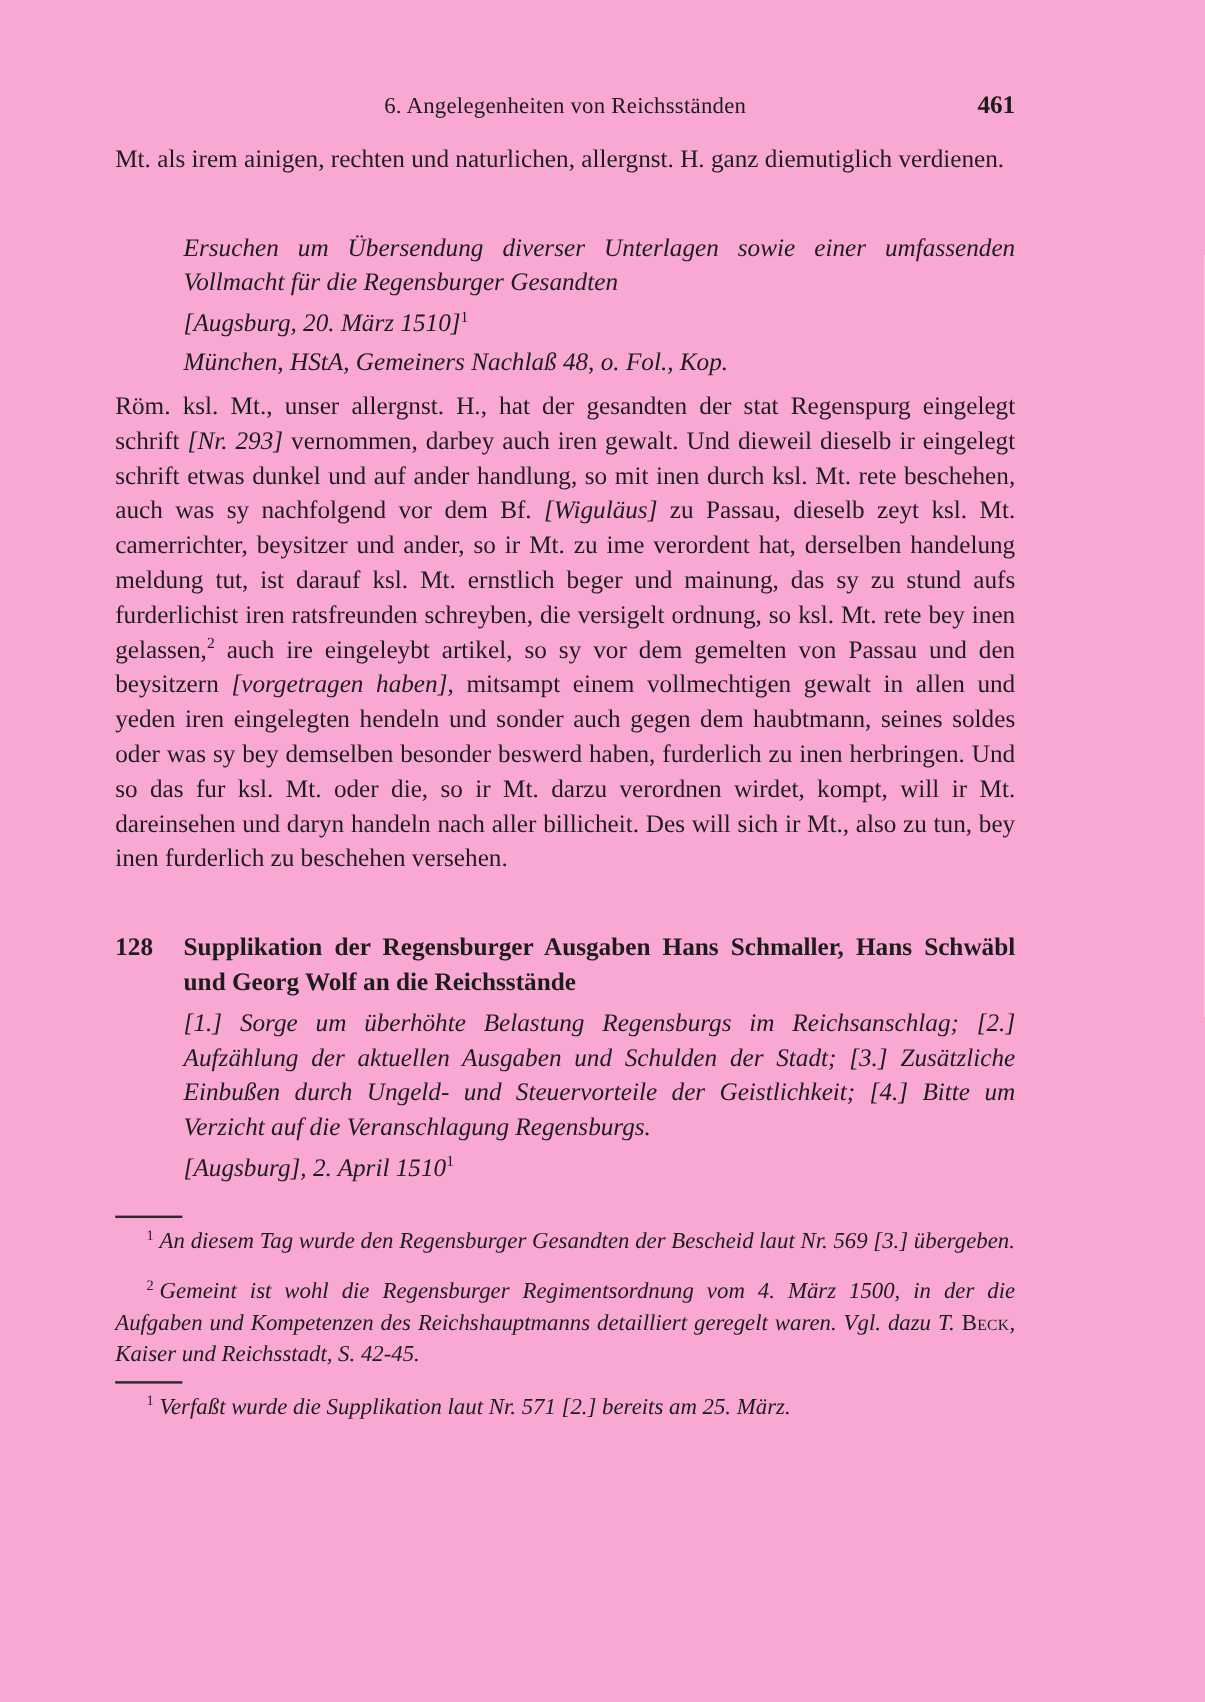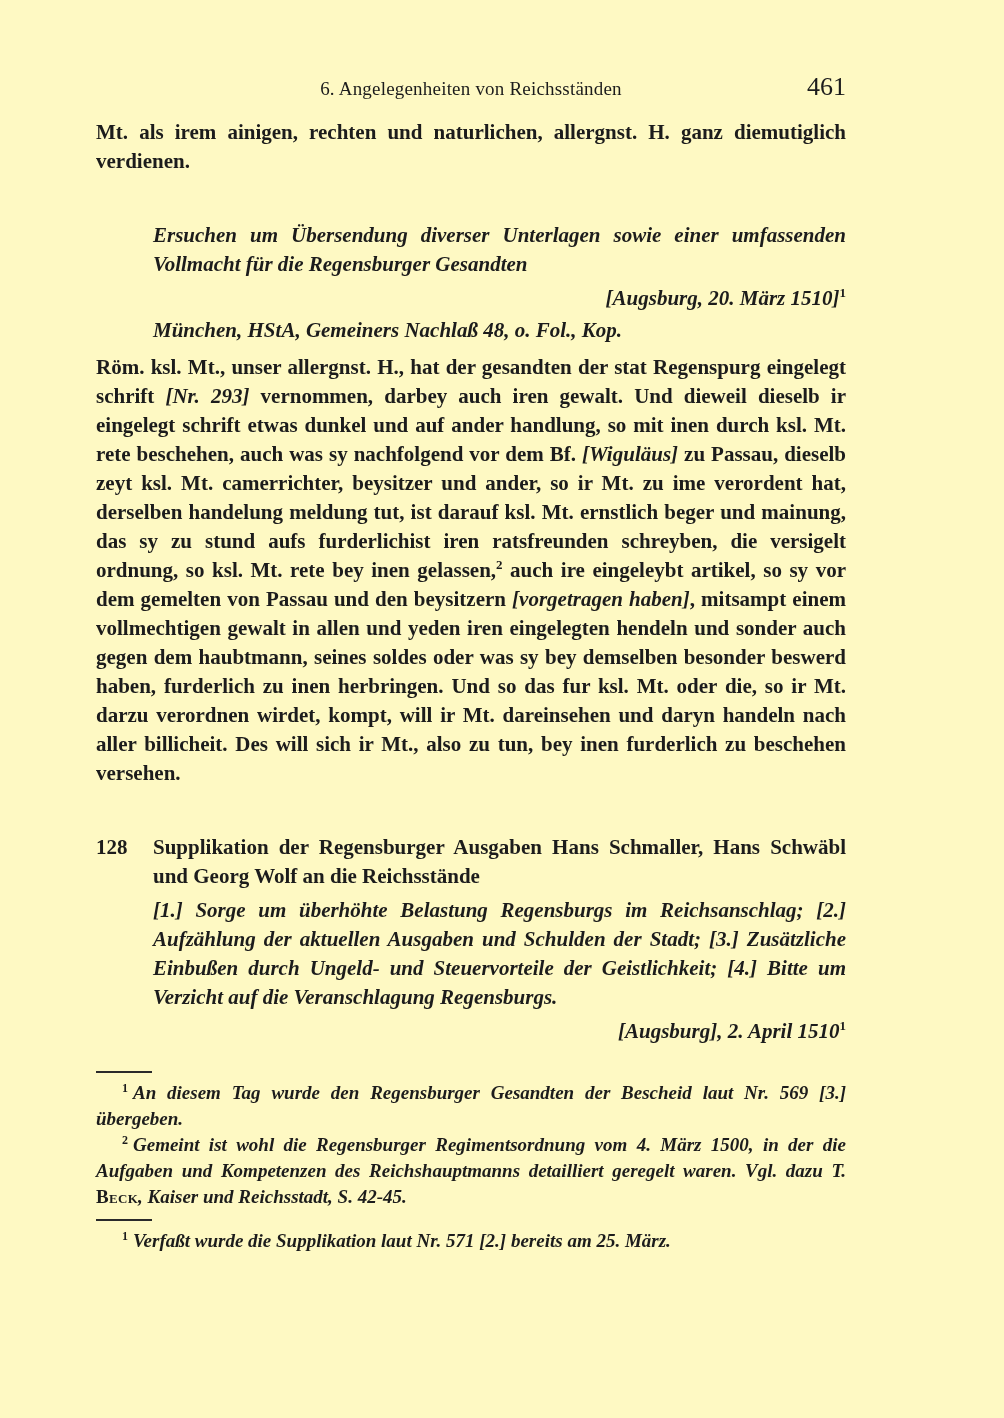--- a/index.html
+++ b/index.html
@@ -6,21 +6,21 @@
   html, body { background: #ffffff; }
   body {
     width: 1004px;
     height: 1418px;
     font-family: "Liberation Serif", serif;
   }
   .page {
     position: relative;
     width: 1004px;
     height: 1418px;
-    background: #fef9c3;
+    background: #f9a8d4;
     color: #1c1c1c;
     overflow: hidden;
   }
   .content {
     position: absolute;
     left: 96px;
     top: 76px;
     width: 750px;
   }
   
@@ -33,29 +33,29 @@
   }
   .running-title {
     display: block;
     text-align: center;
     letter-spacing: 0.2px;
   }
   .page-number {
     position: absolute;
     right: 0;
     top: -2px;
-    font-size: 26px;
+    font-size: 21px;
+    font-weight: bold;
   }
   
   p {
     font-size: 21px;
     line-height: 29px;
     text-align: justify;
     hyphens: none;
-    font-weight: bold;
   }
   .it { font-style: italic; }
   .sc { font-variant: small-caps; font-style: normal; letter-spacing: 0.3px; }
   sup {
     font-size: 13px;
     line-height: 0;
     vertical-align: super;
     font-style: normal;
   }
   .intro-paragraph { margin-top: 2px; }
@@ -75,21 +75,21 @@
   }
   .entry-summary {
     padding-left: 57px;
     font-style: italic;
     margin-top: 5px;
   }
   .entry-dateline {
     padding-left: 57px;
     font-style: italic;
     margin-top: 5px;
-    text-align: right;
+    text-align: left;
   }
   .entry-source {
     padding-left: 57px;
     font-style: italic;
     margin-top: 3px;
     text-align: left;
   }
   .entry-body { margin-top: 8px; }
   
   .footnotes { margin-top: 25px; }
@@ -98,21 +98,21 @@
     border: 0;
     border-top: 2px solid #2a2a2a;
     margin: 0 0 7px 0;
   }
   .footnote-rule.second { margin-top: 9px; }
   .footnote {
     font-size: 19px;
     line-height: 26px;
     text-indent: 26px;
   }
-  .footnote + .footnote { margin-top: 0; }
+  .footnote + .footnote { margin-top: 16px; }
   .footnote sup { font-size: 12px; margin-right: 5px; }
 </style>
 </head>
 <body>
 
 <div class="page">
   <div class="content">
 
     <div class="running-header">
       <span class="running-title">6. Angelegenheiten von Reichsständen</span>

